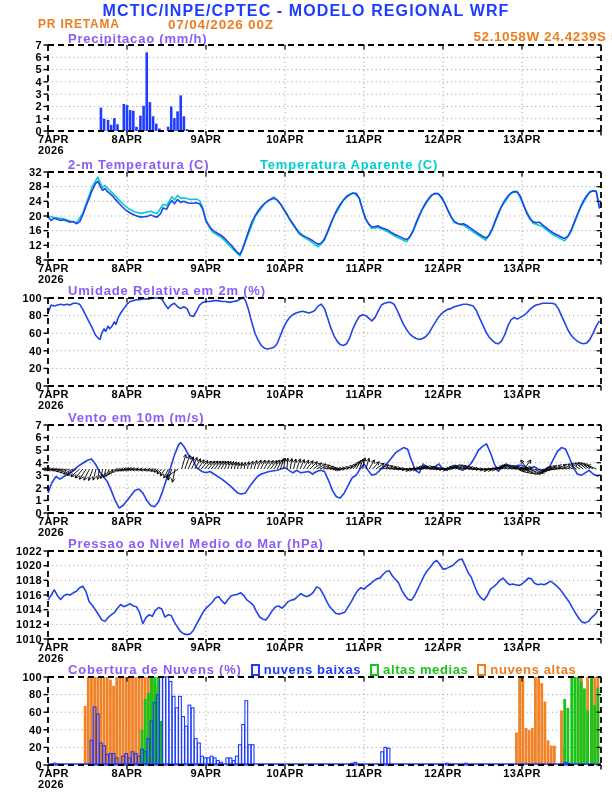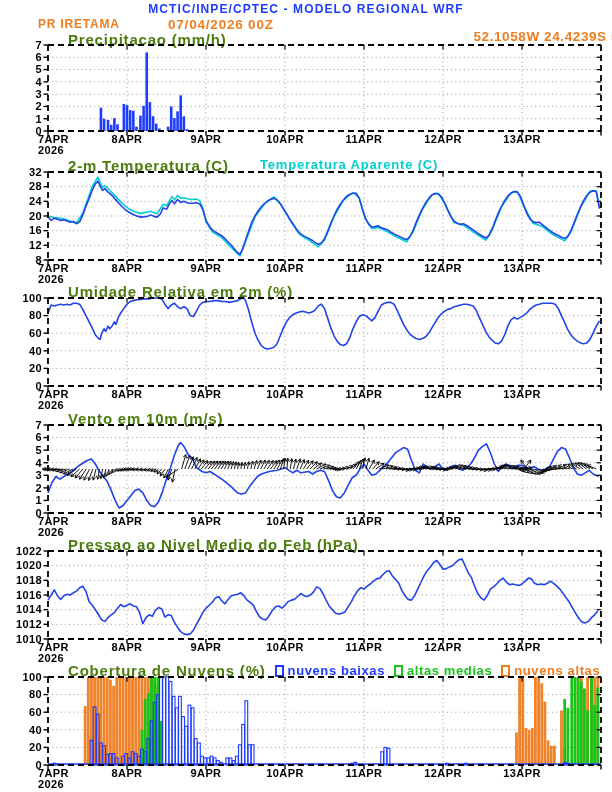--- a/index.html
+++ b/index.html
@@ -1,23 +1,23 @@
 <!DOCTYPE html>
 <html><head>
 <meta charset="utf-8">
 <style>
   html,body{margin:0;padding:0;background:#fff;}
   .page{position:relative;width:612px;height:792px;background:#fff;overflow:hidden;
         font-family:"Liberation Sans",sans-serif;font-weight:bold;}
   .abs{position:absolute;white-space:nowrap;}
-  .hdr1{top:2px;left:0;width:612px;text-align:center;font-size:12px;letter-spacing:1.1px;}
+  .hdr1{top:2px;left:0;width:612px;text-align:center;font-size:16px;letter-spacing:1.1px;}
   .hdr2a{top:17px;left:38px;font-size:12px;letter-spacing:0.8px;}
   .hdr2b{top:17px;left:168px;font-size:13.5px;letter-spacing:0.8px;}
   .coords{top:29px;left:0;width:600px;text-align:right;font-size:13.5px;letter-spacing:0.6px;}
-  .ptitle{font-size:15px;letter-spacing:0.8px;color:#4d7c0f;}
+  .ptitle{font-size:13px;letter-spacing:0.8px;color:#8b5cf6;}
   .rlabel{font-size:13px;letter-spacing:0.8px;}
   .legendrow{display:flex;align-items:center;gap:9px;}
   .lgitem{display:flex;align-items:center;gap:4px;font-size:13px;letter-spacing:0.6px;}
   .sq{display:inline-block;width:5px;height:8px;border:2px solid #000;background:#fff;}
   svg{position:absolute;top:0;left:0;}
 </style>
 </head>
 <body>
 
 <div class="page">
@@ -30,21 +30,21 @@
 
   <div class="abs ptitle" style="top:31px;left:68px">Precipitacao (mm/h)</div>
 
   <div class="abs ptitle" style="top:157px;left:68px">2-m Temperatura (C)</div>
   <div class="abs rlabel" style="top: 157px; left: 260px; width: 300px; color: rgb(0, 207, 207);">Temperatura Aparente (C)</div>
 
   <div class="abs ptitle" style="top:283px;left:68px">Umidade Relativa em 2m (%)</div>
 
   <div class="abs ptitle" style="top:410px;left:68px">Vento em 10m (m/s)</div>
 
-  <div class="abs ptitle" style="top:536px;left:68px">Pressao ao Nivel Medio do Feb (hPa)</div>
+  <div class="abs ptitle" style="top:536px;left:68px">Pressao ao Nivel Medio do Mar (hPa)</div>
 
   <div class="abs legendrow" style="top:662px;left:68px">
     <span class="ptitle">Cobertura de Nuvens (%)</span>
     <span class="lgitem">
       <span class="sq" style="border-color: rgb(30, 60, 255);"></span>
       <span style="color: rgb(30, 60, 255);">nuvens baixas</span>
     </span>
     <span class="lgitem">
       <span class="sq" style="border-color: rgb(23, 196, 23);"></span>
       <span style="color: rgb(23, 196, 23);">altas medias</span>

